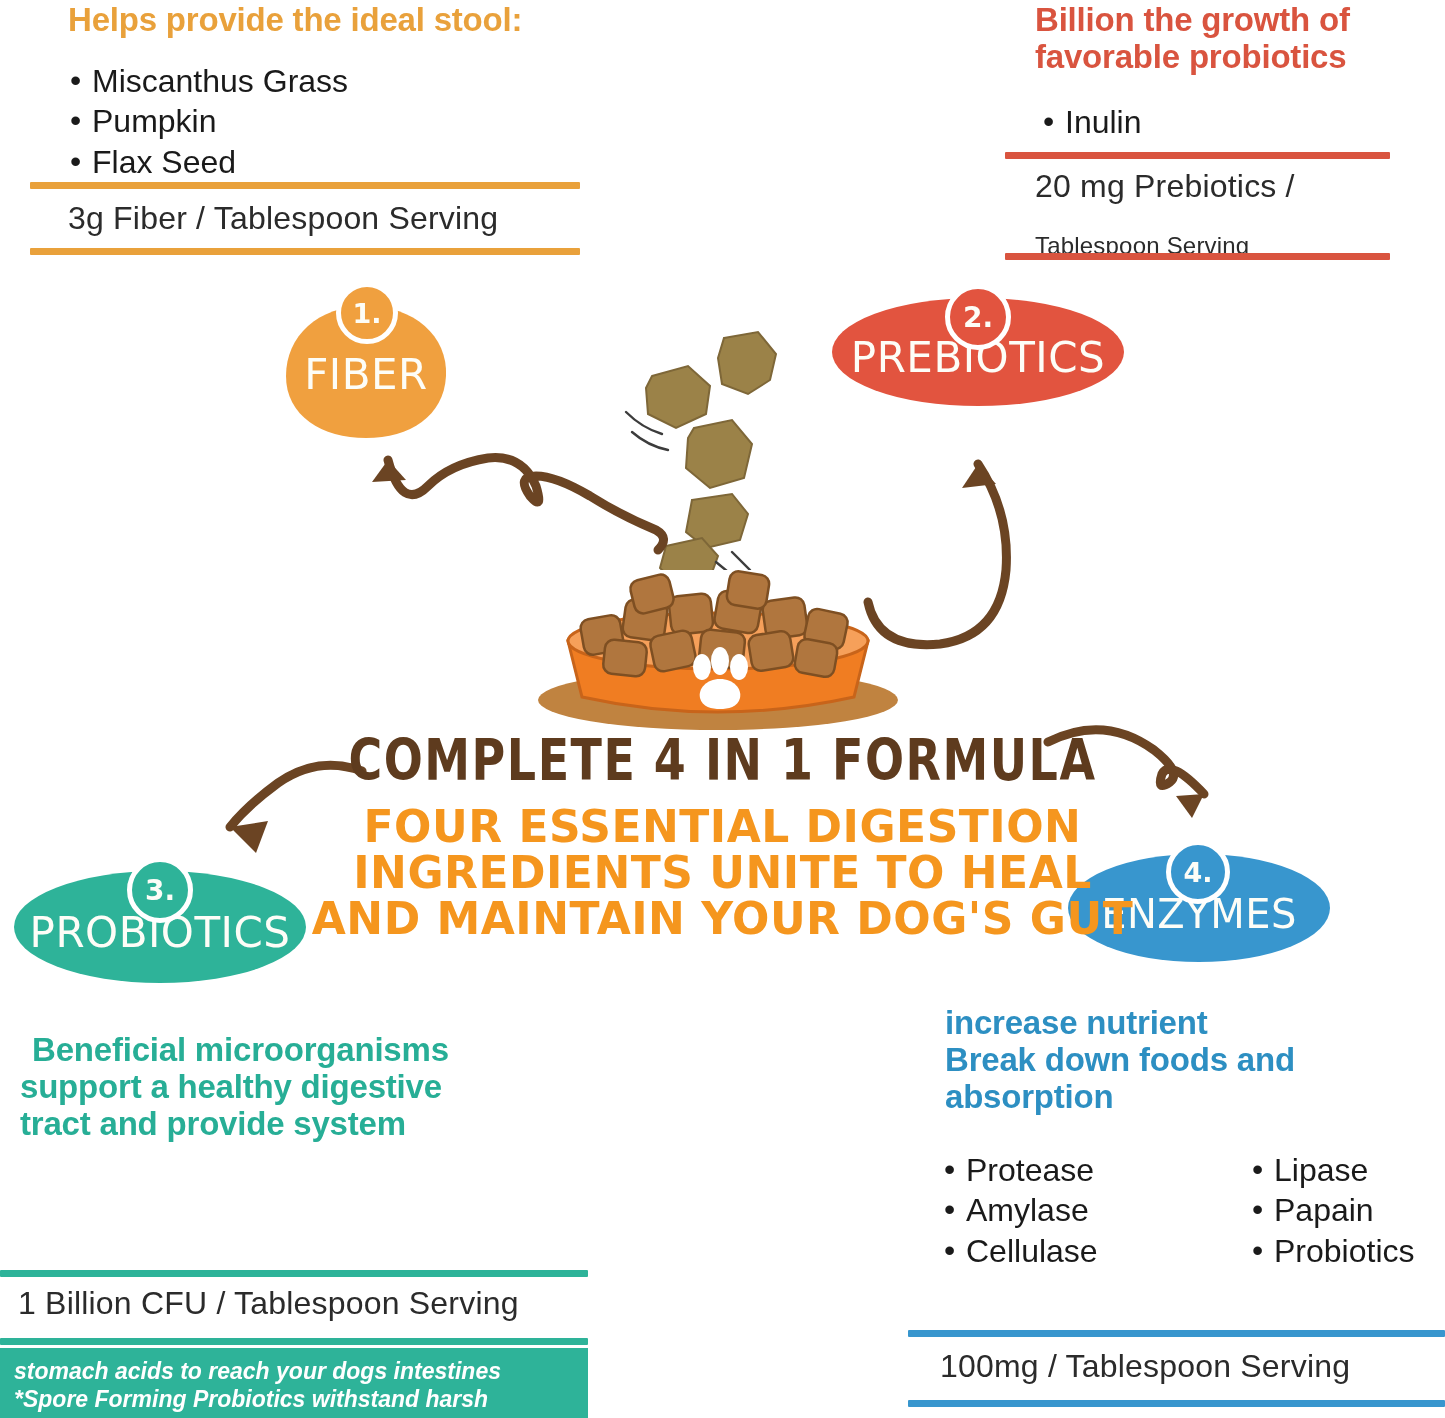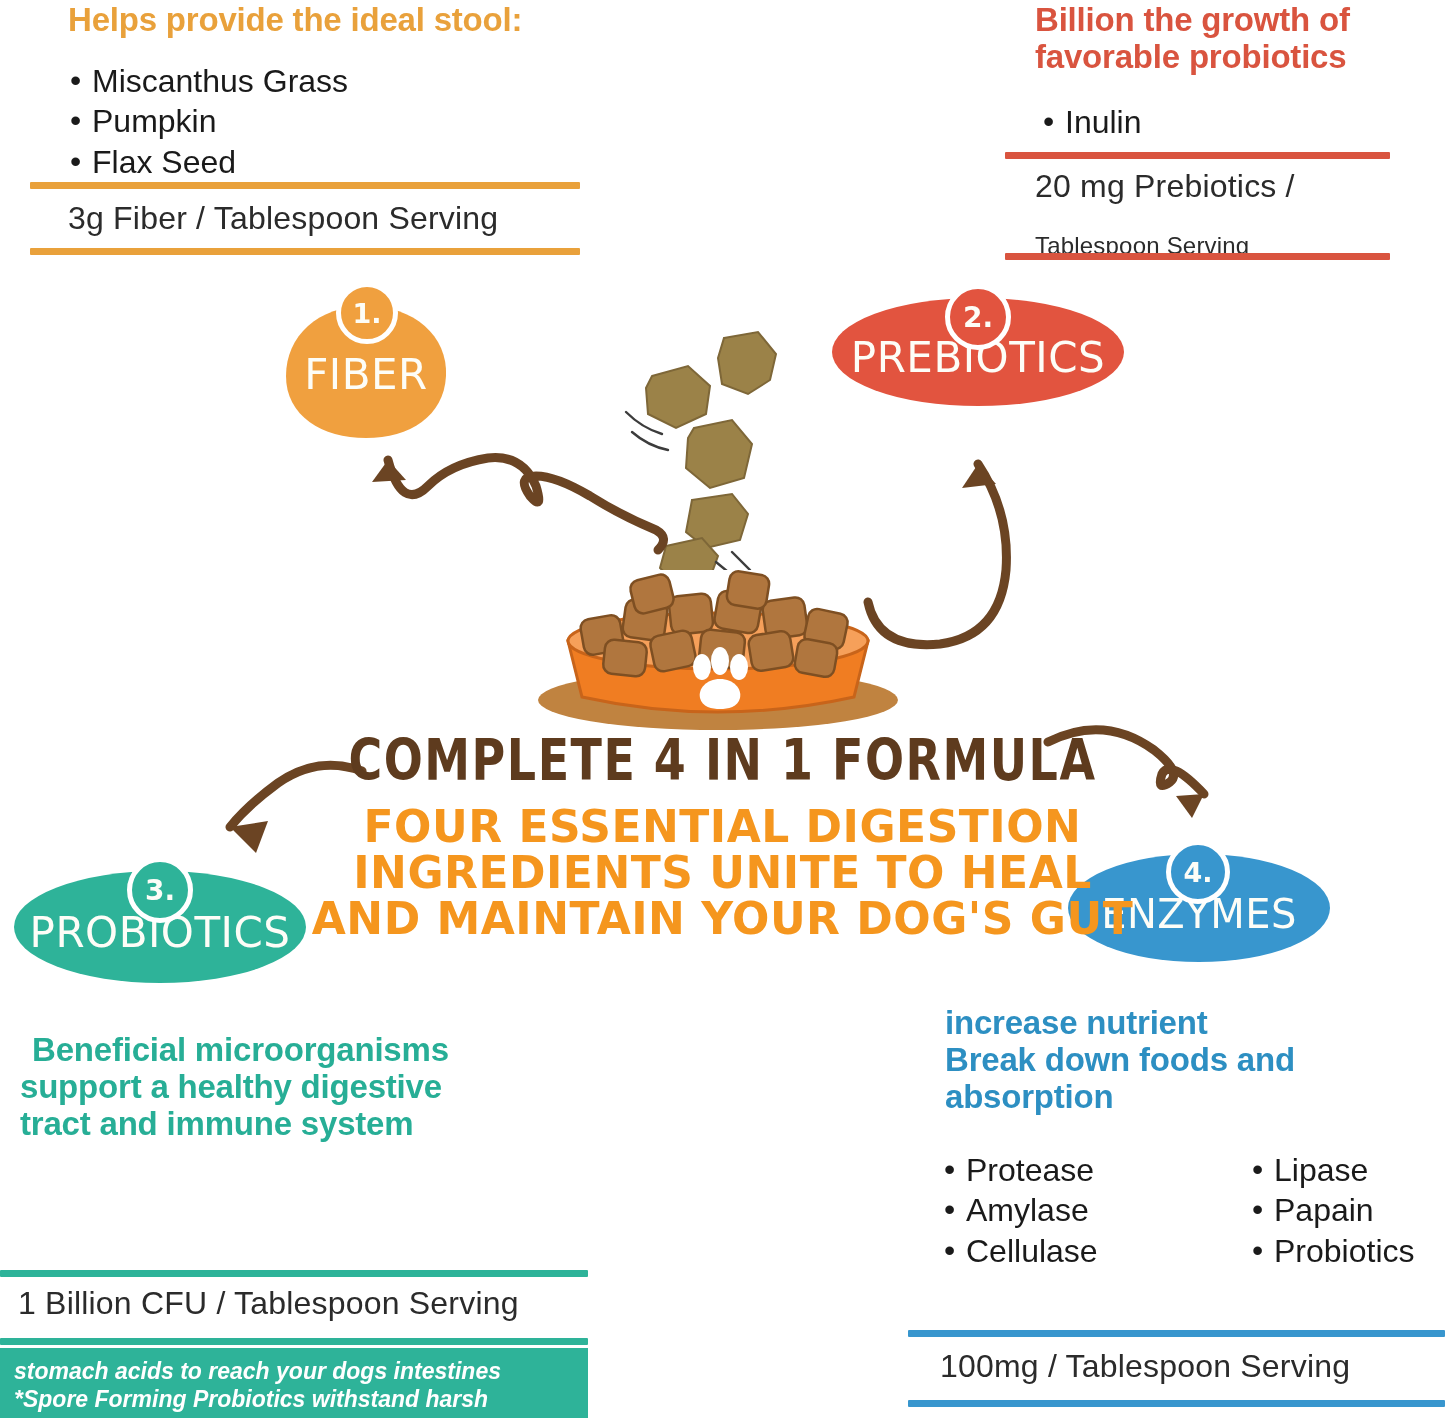--- a/index.html
+++ b/index.html
@@ -255,21 +255,21 @@
     <div id="formula-sub" style="margin-top:22px;">
       <div>FOUR ESSENTIAL DIGESTION</div>
       <div>INGREDIENTS UNITE TO HEAL</div>
       <div>AND MAINTAIN YOUR DOG'S GUT</div>
     </div>
   </div>
 
   <div class="abs" style="left:20px; top:1032px; width:580px;">
     <div class="headline c-teal" style="font-size:33px;margin-left:12px;">Beneficial microorganisms</div>
     <div class="headline c-teal" style="font-size:33px;">support a healthy digestive</div>
-    <div class="headline c-teal" style="font-size:33px;">tract and immune system</div>
+    <div class="headline c-teal" style="font-size:33px;">tract and provide system</div>
 
   </div>
 
   <div class="rule bg-teal abs" style="left:0px; top:1270px; width:588px; background:#2EB399;"></div>
   <div class="serving abs" style="left:18px; top:1285px; font-size:32px;">1 Billion CFU / Tablespoon Serving</div>
   <div class="rule bg-teal abs" style="left:0px; top:1338px; width:588px; background:#2EB399;"></div>
 
   <div id="spore-note" class="abs" style="left:0px; top:1348px; width:588px; height:70px;">
     <div>stomach acids to reach your dogs intestines</div>
     <div>*Spore Forming Probiotics withstand harsh</div>

